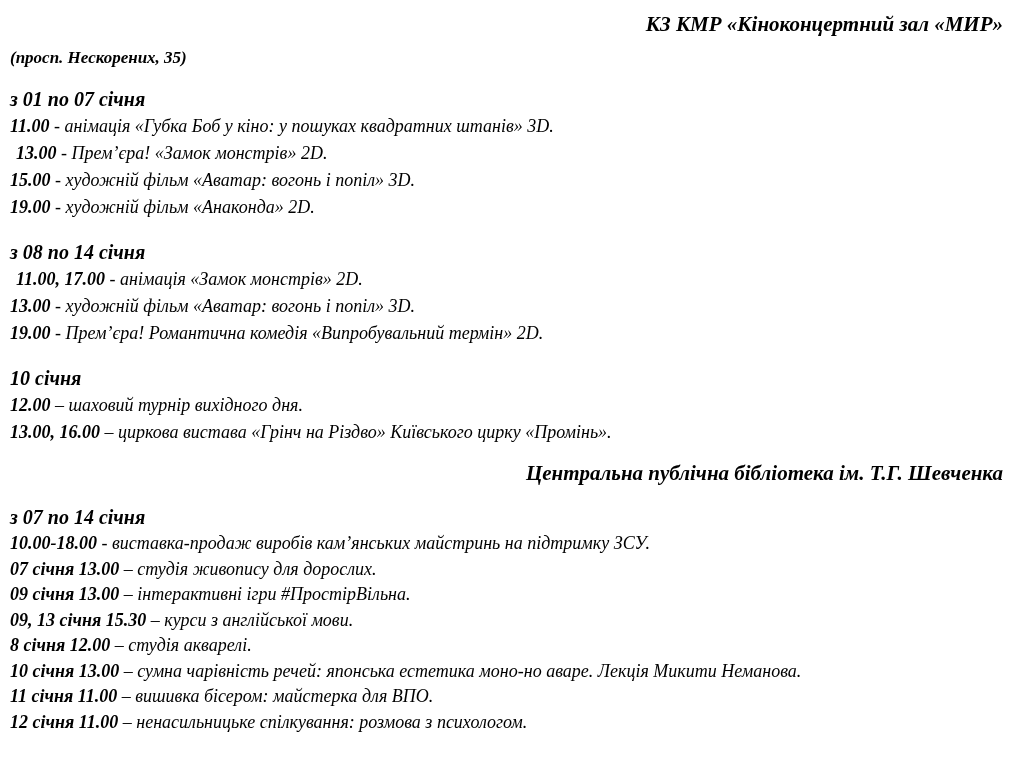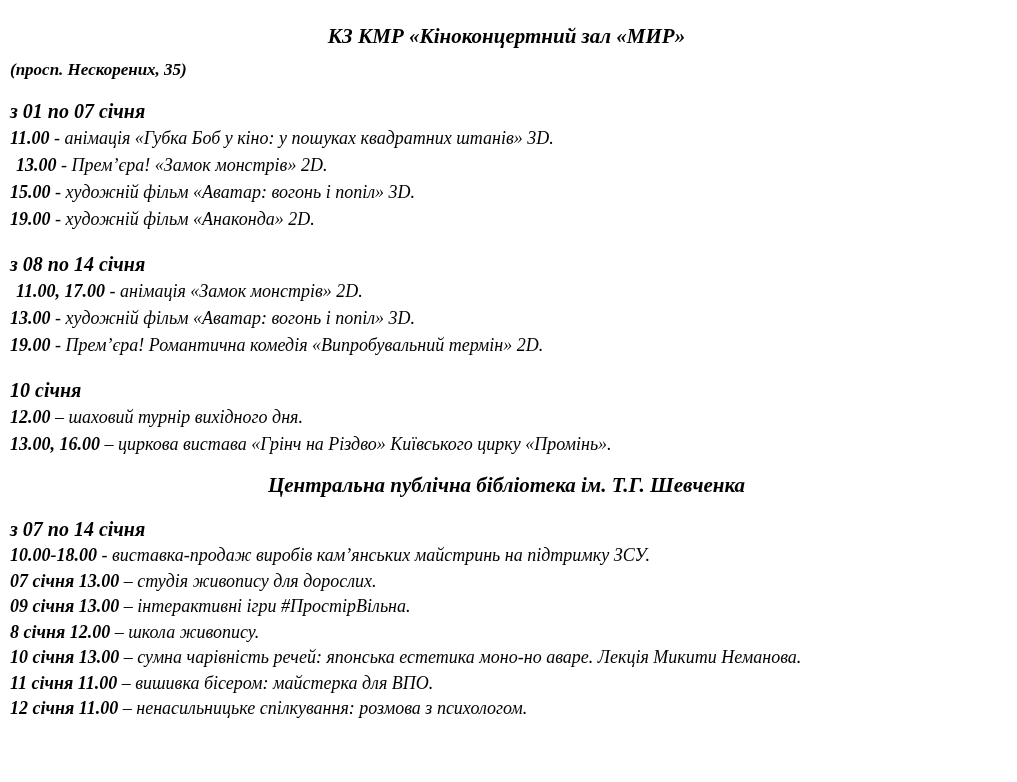--- a/index.html
+++ b/index.html
@@ -3,22 +3,22 @@
 <meta charset="utf-8">
 <style>
   html,body{margin:0;padding:0;}
   body{
     width:1017px;height:782px;overflow:hidden;
     background:#ffffff;color:#000000;
     font-family:"Liberation Serif", serif;
   }
   .page{padding:12px 14px 0 10px;box-sizing:border-box;}
   .venue-title{
-    text-align:center;font-weight:bold;font-style:italic;
-    font-size:21px;line-height:25px;margin-top:12px;
+    text-align:right;font-weight:bold;font-style:italic;
+    font-size:21px;line-height:25px;
   }
   .venue-address{
     text-align:left;font-weight:bold;font-style:italic;
     font-size:17px;line-height:20px;margin-top:11px;
   }
   .venue + .venue{margin-top:15px;}
   .section{margin-top:18px;font-style:italic;}
   .venue .section:first-of-type{margin-top:4px;}
   .section-header{font-weight:bold;font-size:20px;line-height:27px;}
   .item{font-size:18px;line-height:27px;white-space:nowrap;}
@@ -54,20 +54,21 @@
           <div class="item"><span class="time">13.00, 16.00</span><span class="sep"> – </span><span class="desc">циркова вистава «Грінч на Різдво» Київського цирку «Промінь».</span></div>
         </div>
       </div>
       <div class="venue">
         <div class="venue-title">Центральна публічна бібліотека ім. Т.Г. Шевченка</div>
         <div class="section">
           <div class="section-header">з 07 по 14 січня</div>
           <div class="item"><span class="time">10.00-18.00</span><span class="sep"> - </span><span class="desc">виставка-продаж виробів кам’янських майстринь на підтримку ЗСУ.</span></div>
           <div class="item"><span class="time">07 січня 13.00</span><span class="sep"> – </span><span class="desc">студія живопису для дорослих.</span></div>
           <div class="item"><span class="time">09 січня 13.00</span><span class="sep"> – </span><span class="desc">інтерактивні ігри #ПростірВільна.</span></div>
-          <div class="item"><span class="time">8 січня 12.00</span><span class="sep"> – </span><span class="desc">школа живопису.</span></div>
+          <div class="item"><span class="time">09, 13 січня 15.30</span><span class="sep"> – </span><span class="desc">курси з англійської мови.</span></div>
+          <div class="item"><span class="time">8 січня 12.00</span><span class="sep"> – </span><span class="desc">студія акварелі.</span></div>
           <div class="item"><span class="time">10 січня 13.00</span><span class="sep"> – </span><span class="desc">сумна чарівність речей: японська естетика моно-но аваре. Лекція Микити Неманова.</span></div>
           <div class="item"><span class="time">11 січня 11.00</span><span class="sep"> – </span><span class="desc">вишивка бісером: майстерка для ВПО.</span></div>
           <div class="item"><span class="time">12 січня 11.00</span><span class="sep"> – </span><span class="desc">ненасильницьке спілкування: розмова з психологом.</span></div>
         </div>
       </div>
     </div>
 </div>
 
 </body></html>

